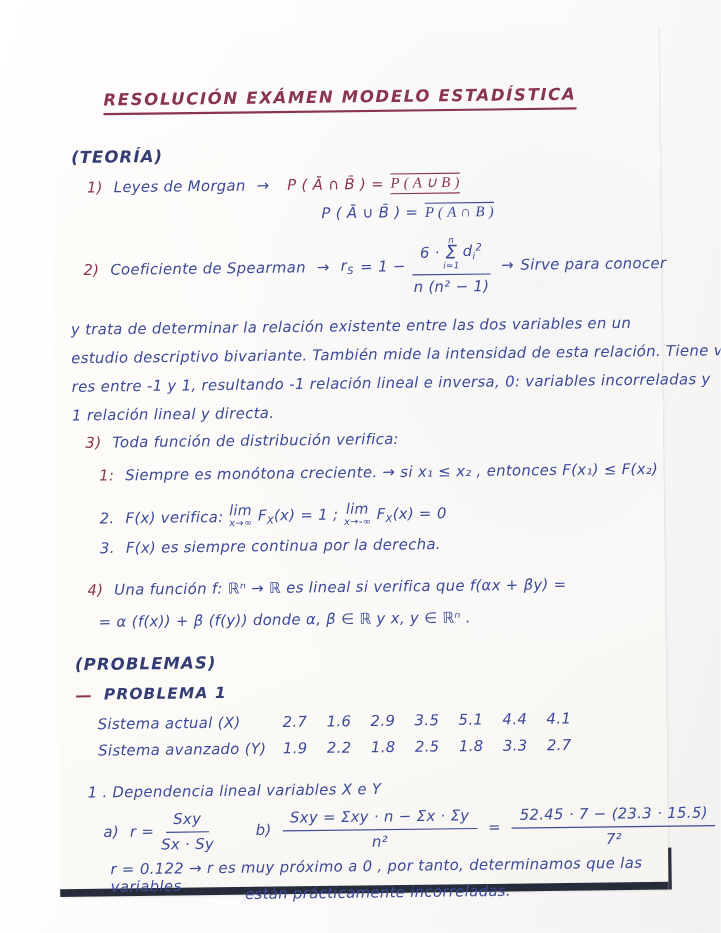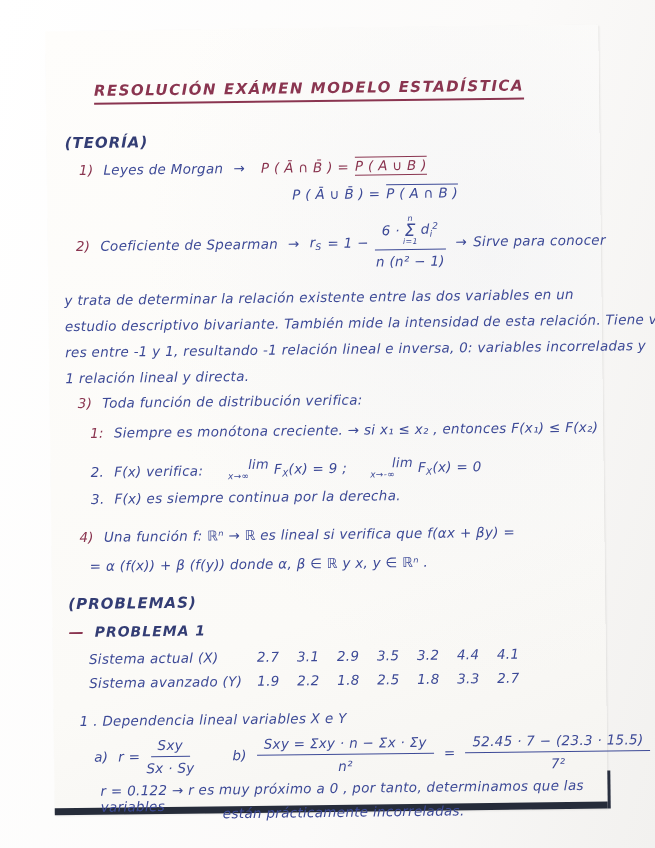--- a/index.html
+++ b/index.html
@@ -36,32 +36,32 @@
   .title {
     font-size:15px; font-weight:bold; letter-spacing:1.5px;
     border-bottom:2px solid #8a3550; padding-bottom:3px;
   }
   .sect { font-size:15px; font-weight:bold; letter-spacing:1px; }
   .row { display:flex; align-items:center; white-space:nowrap; }
   .t { font-size:13.5px; }
   .gap6  { margin-left:6px; }
   .gap10 { margin-left:10px; }
   .gap16 { margin-left:16px; }
-  .bar   { text-decoration:overline; }
+  .bar   { text-decoration:overline;font-family:Liberation Serif, serif; }
   .ubar  { border-bottom:1.5px solid currentColor; padding-bottom:1px; }
   .lsub  { font-size:9px; vertical-align:-3px; }
   .lsup  { font-size:9px; vertical-align:5px; }
   .frac  { display:inline-flex; flex-direction:column; align-items:center; vertical-align:middle; }
   .frac .fnum { display:flex; align-items:center; padding:0 7px 3px; border-bottom:1.6px solid currentColor; }
   .frac .fden { padding-top:3px; }
   .bigop { display:inline-flex; flex-direction:column; align-items:center; line-height:1; margin:0 3px; }
   .bigop .lim { font-size:8px; }
   .bigop .op  { font-size:17px; line-height:0.9; }
   .limstack { display:inline-flex; flex-direction:column; align-items:center; line-height:1.1; margin:0 5px; }
-  .limstack .ltop { font-size:13px;margin-left:40px; }
+  .limstack .ltop { font-size:13px; }
   .limstack .lbot { font-size:9px; }
   .para { font-size:13.5px; line-height:26px; white-space:nowrap; }
   .tbl-row { display:flex; align-items:baseline; font-size:13.5px; }
   .tbl-label { width:168px; }
   .tbl-cell  { width:40px; text-align:left; }
 </style>
 </head>
 <body>
 
 <div class="photo">
@@ -124,21 +124,21 @@
       <span class="maroon">1:</span>
       <span class="ink gap10">Siempre es monótona creciente. → si  x₁ ≤ x₂ , entonces  F(x₁) ≤ F(x₂)</span>
     </div>
     <div class="abs row t" style="left:40px; top:422px; height:38px;">
       <span class="ink">2.</span>
       <span class="ink gap10">F(x) verifica:</span>
       <span class="limstack ink">
         <span class="ltop">lim</span>
         <span class="lbot">x→∞</span>
       </span>
-      <span class="ink"><span>F</span><span class="lsub">X</span><span>(x) = 9  ;</span></span>
+      <span class="ink"><span>F</span><span class="lsub">X</span><span>(x) = 1  ;</span></span>
       <span class="limstack ink gap10">
         <span class="ltop">lim</span>
         <span class="lbot">x→-∞</span>
       </span>
       <span class="ink"><span>F</span><span class="lsub">X</span><span>(x) = 0</span></span>
     </div>
     <div class="abs row t" style="left:40px; top:460px;">
       <span class="ink">3.</span>
       <span class="ink gap10">F(x) es siempre continua por la derecha.</span>
     </div>
@@ -156,24 +156,24 @@
     </div>
     <div class="abs row" style="left:16px; top:592px;">
       <span class="maroon sect">—</span>
       <span class="navy sect gap10" style="font-size:14px;">PROBLEMA 1</span>
     </div>
 
     <div class="abs" style="left:36px; top:620px;">
       <div class="tbl-row ink">
         <span class="tbl-label">Sistema actual (X)</span>
         <span class="tbl-cell">2.7</span>
-        <span class="tbl-cell">3.1</span>
+        <span class="tbl-cell">1.6</span>
         <span class="tbl-cell">2.9</span>
         <span class="tbl-cell">3.5</span>
-        <span class="tbl-cell">3.2</span>
+        <span class="tbl-cell">5.1</span>
         <span class="tbl-cell">4.4</span>
         <span class="tbl-cell">4.1</span>
       </div>
       <div class="tbl-row ink" style="margin-top:8px;">
         <span class="tbl-label">Sistema avanzado (Y)</span>
         <span class="tbl-cell">1.9</span>
         <span class="tbl-cell">2.2</span>
         <span class="tbl-cell">1.8</span>
         <span class="tbl-cell">2.5</span>
         <span class="tbl-cell">1.8</span>

